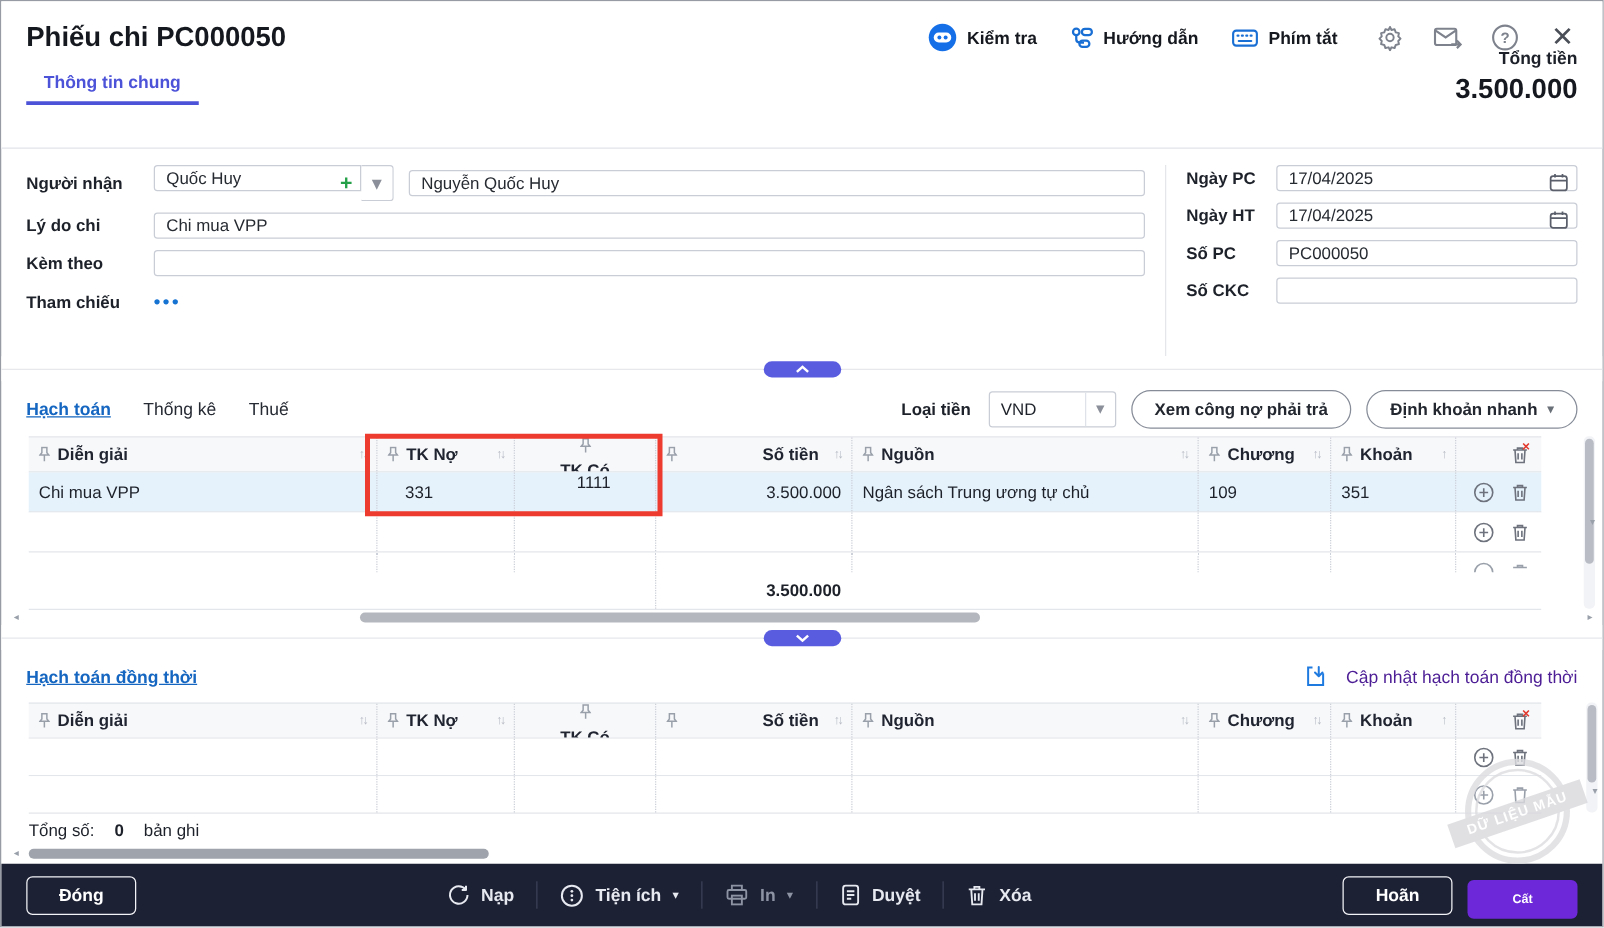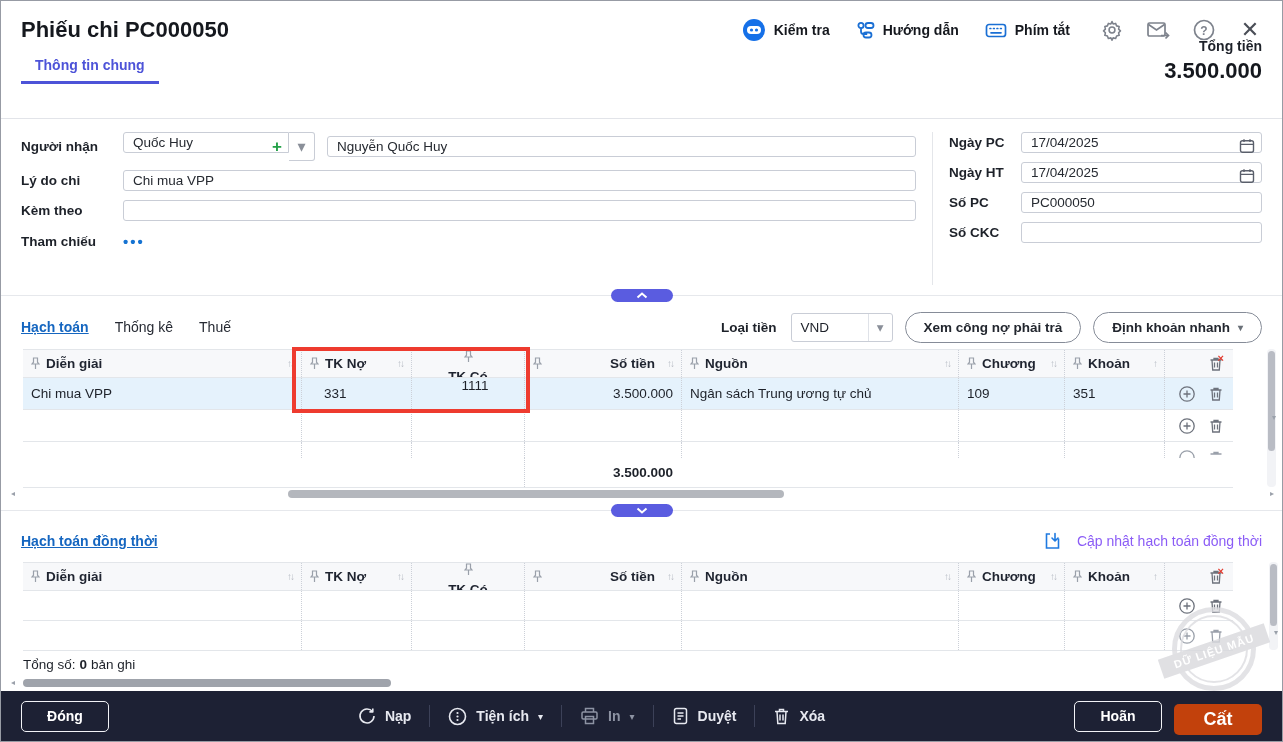--- a/index.html
+++ b/index.html
@@ -92,23 +92,23 @@
   .varrow { position:absolute; right:-14px; font-size:8px; color:#9aa0aa; }
 
   .hscroll { height:12px; margin:0 20px 0 22px; position:relative; flex:none; }
   .hscroll .hth { position:absolute; top:2px; height:8px; border-radius:4px; background:#b4b7bd; }
   .hscroll .la { position:absolute; left:-12px; top:1px; font-size:8px; color:#9aa0aa; }
   .hscroll .ra { position:absolute; right:-12px; top:1px; font-size:8px; color:#9aa0aa; }
 
   
   .sec2hd { height:42px; padding:0 20px; display:flex; align-items:center; flex:none; }
   .seclink { font-size:14px; font-weight:700; color:#1566c0; text-decoration:underline; cursor:pointer; }
-  .updlink { margin-left:auto; display:flex; align-items:center; gap:16px; color:#8b5cf6; font-size:14px;
+  .updlink { margin-left:auto; display:flex; align-items:center; gap:16px; color:#4c1d95; font-size:14px;
              font-weight:500; cursor:pointer; }
-  .cntrow { height:26px; padding:0 22px; display:flex; align-items:center; gap:4px; font-size:13.5px; flex:none; }
+  .cntrow { height:26px; padding:0 22px; display:flex; align-items:center; gap:16px; font-size:13.5px; flex:none; }
   .cntrow b { font-weight:700; }
 
   
   .stamp { position:absolute; left:1163px; top:606px; width:100px; height:86px; opacity:.8; z-index:5; pointer-events:none; }
   .stamp .ring { position:absolute; left:8px; top:0px; width:84px; height:84px; border:5px solid #dddde1; border-radius:50%; }
   .stamp .ring2 { position:absolute; left:16px; top:8px; width:68px; height:68px; border:2px solid #dddde1; border-radius:50%; }
   .stamp .band { position:absolute; left:-6px; top:34px; width:112px; height:20px; background:#d9d9dd;
                  transform:rotate(-19deg); display:flex; align-items:center; justify-content:center;
                  color:#fff; font-size:11px; font-weight:700; letter-spacing:1px; }
 
@@ -117,22 +117,22 @@
   .tbar { height:50px; background:#1d2134; display:flex; align-items:center; padding:0 20px; flex:none; }
   .btn-ghost { height:31px; min-width:88px; padding:0 18px; border:1px solid #f2f3f7; border-radius:5px;
                background:transparent; color:#fff; font-size:14px; font-weight:700; cursor:pointer;
                display:flex; align-items:center; justify-content:center; font-family:inherit; }
   .tcenter { display:flex; align-items:center; gap:18px; margin:0 auto; }
   .titem { display:flex; align-items:center; gap:9px; color:#e7e9f0; font-size:14px; font-weight:700; cursor:pointer; }
   .titem.dim { color:#8d93a3; }
   .tsep { width:1px; height:22px; background:#3c4158; }
   .tcv { font-size:10px; }
   .tright { display:flex; align-items:center; gap:12px; }
-  .btn-primary { height:31px; min-width:88px; border:none; border-radius:5px; background:#c2410c; color:#fff;
-                 font-size:18px; font-weight:700; cursor:pointer; font-family:inherit;margin-top:6px; }
+  .btn-primary { height:31px; min-width:88px; border:none; border-radius:5px; background:#6d28d9; color:#fff;
+                 font-size:10px; font-weight:700; cursor:pointer; font-family:inherit;margin-top:6px; }
 
   
   .redbox { position:absolute; left:269px; top:-2px; width:238px; height:66px; border:4px solid #ee3b2f; z-index:6; pointer-events:none; }
 
   svg { display:block; }
 </style>
 </head>
 <body>
 
 <div class="win">

